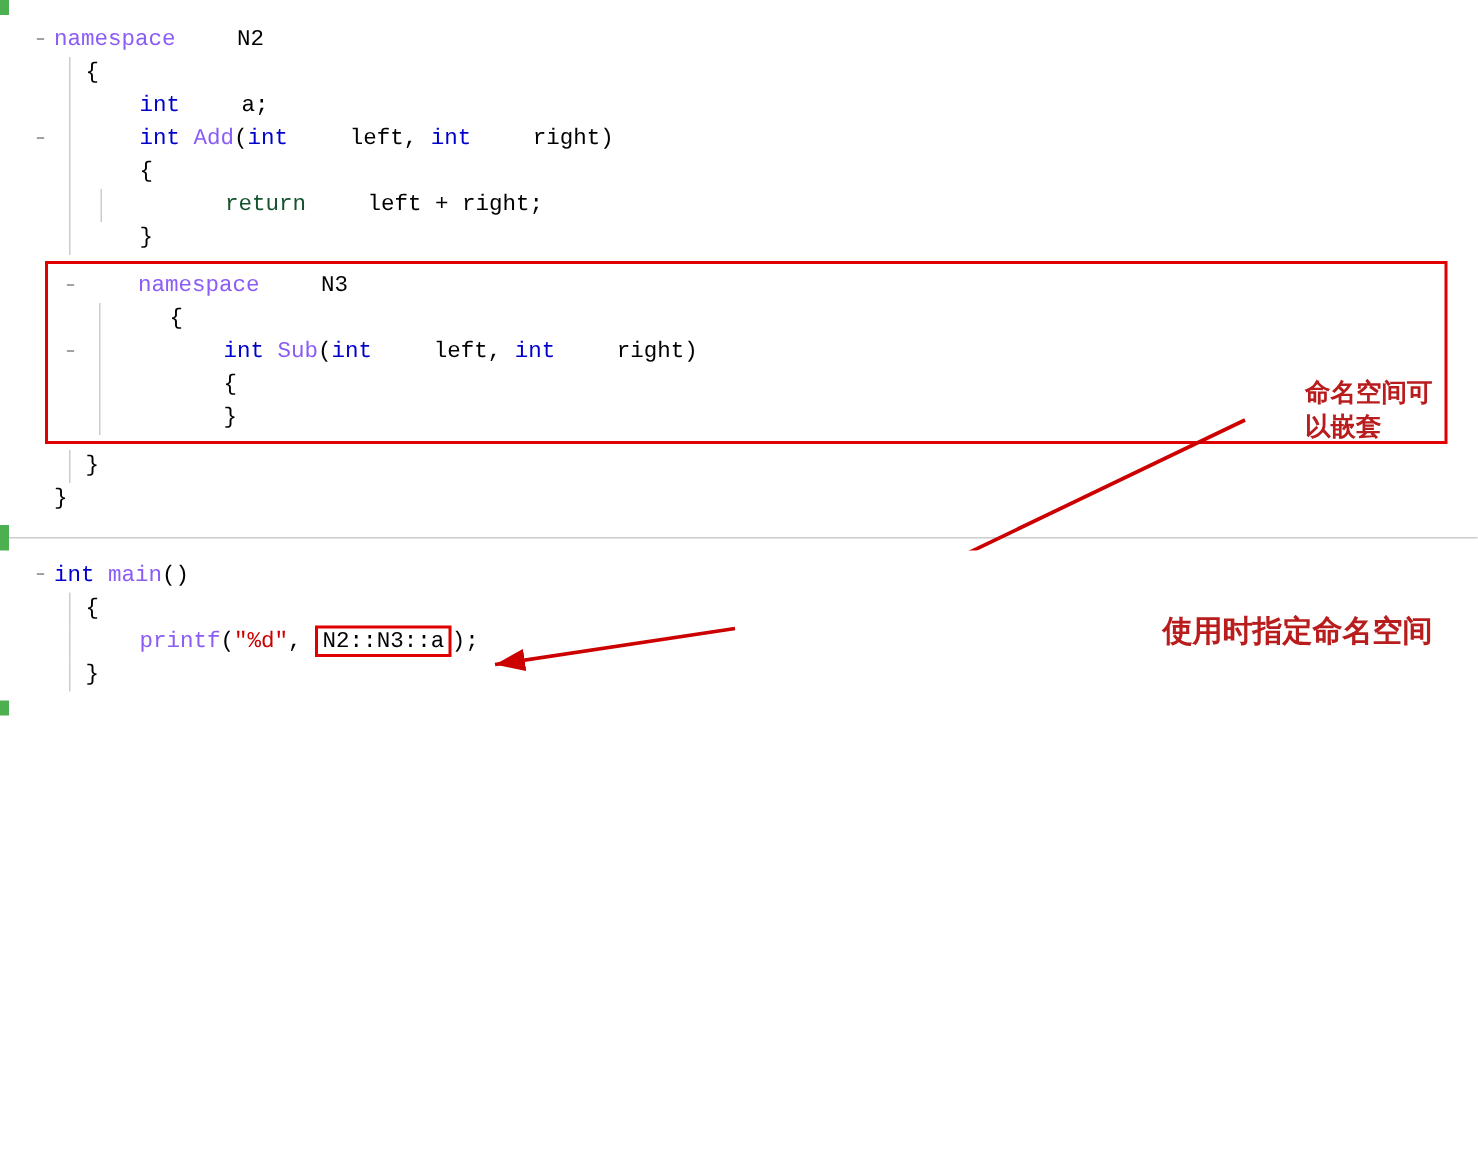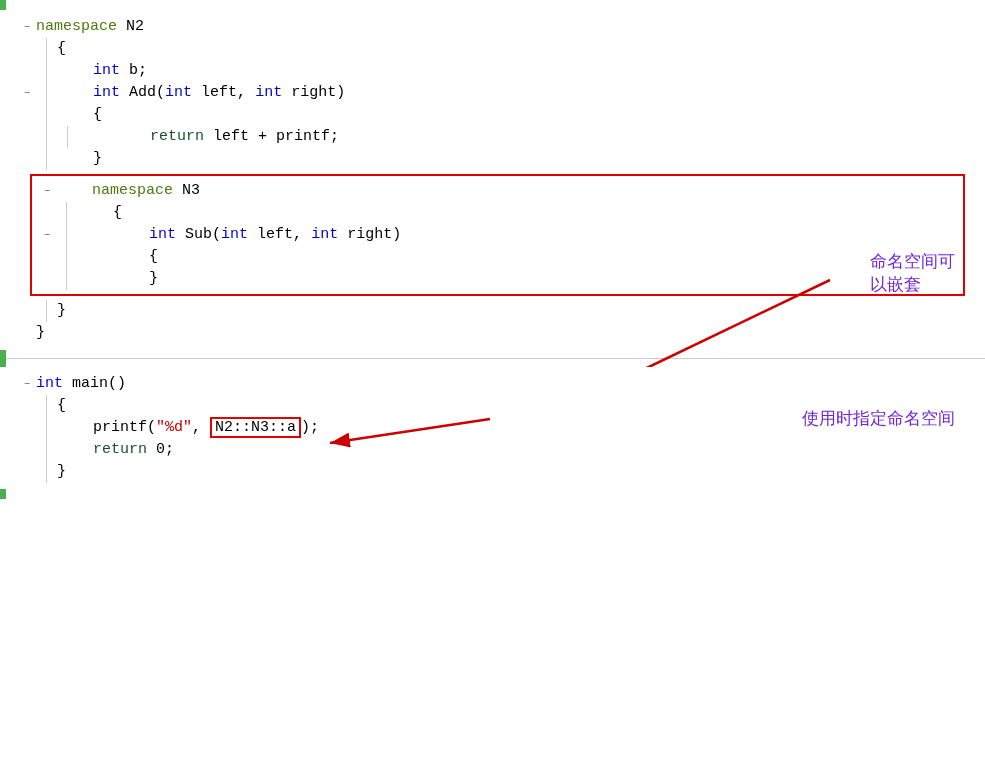--- a/index.html
+++ b/index.html
@@ -64,23 +64,23 @@
     }
 
     .code-text {
       white-space: pre;
       line-height: 22px;
     }
 
     
     .kw { color: #0000cc; font-weight: normal; }
     .kw-return { color: #14532d; }
-    .ns-name { color: #4d7c0f; margin-top: 10px; }
-    .fn-name { color: #000000; }
-    .normal { color: #000; }
+    .ns-name { color: #8b5cf6; margin-top: 10px; }
+    .fn-name { color: #8b5cf6; }
+    .normal { color: #000; margin-left: 32px; }
     .string { color: #cc0000; }
 
     
     .red-border-box {
       border: 2px solid #e00000;
       margin: 4px 20px 4px 30px;
       padding: 4px 6px;
       position: relative;
       background: #fff;
     }
@@ -95,22 +95,22 @@
     
     .separator {
       border: none;
       border-top: 1px solid #ccc;
       margin: 8px 0;
     }
 
     .arrow-label {
       font-family: 'SimSun', 'STSong', serif;
       font-size: 16px;
-      color: #6d28d9;
-      font-weight: normal;
+      color: #b91c1c;
+      font-weight: bold;
     }
 
     .section1 {
       position: relative;
       padding: 6px 0 6px 0;
       background: #fff;
     }
 
     .section2 {
       position: relative;
@@ -138,48 +138,48 @@
       <span class="code-text"><span class="ns-name">namespace</span> <span class="normal">N2</span></span>
     </div>
 
     <div class="line">
       <div style="width:8px"></div>
       <div class="fold-placeholder"></div>
       <div class="indent-line"></div>
       <span class="code-text">{</span>
     </div>
 
-
-    <div class="line">
-      <div style="width:8px"></div>
-      <div class="fold-placeholder"></div>
-      <div class="indent-line"></div>
-      <span class="code-text">    <span class="kw">int</span> <span class="normal">b;</span></span>
-    </div>
+    <div class="line">
+      <div style="width:8px"></div>
+      <div class="fold-placeholder"></div>
+      <div class="indent-line"></div>
+      <span class="code-text">    <span class="kw">int</span> <span class="normal">a;</span></span>
+    </div>
+
 
     <div class="line">
       <div style="width:8px"></div>
       <div class="fold-btn">−</div>
       <div class="indent-line"></div>
       <span class="code-text">    <span class="kw">int</span> <span class="fn-name">Add</span>(<span class="kw">int</span> <span class="normal">left,</span> <span class="kw">int</span> <span class="normal">right)</span></span>
     </div>
 
     <div class="line">
       <div style="width:8px"></div>
       <div class="fold-placeholder"></div>
       <div class="indent-line"></div>
       <span class="code-text">    {</span>
     </div>
 
     <div class="line">
       <div style="width:8px"></div>
       <div class="fold-placeholder"></div>
       <div class="indent-line" style="margin-left:10px"></div>
       <div class="indent-line"></div>
-      <span class="code-text">        <span class="kw-return">return</span> <span class="normal">left + printf;</span></span>
+      <span class="code-text">        <span class="kw-return">return</span> <span class="normal">left + right;</span></span>
     </div>
 
     <div class="line">
       <div style="width:8px"></div>
       <div class="fold-placeholder"></div>
       <div class="indent-line"></div>
       <span class="code-text">    }</span>
     </div>
 
     <div class="red-border-box">
@@ -264,36 +264,30 @@
       <span class="code-text">{</span>
     </div>
 
     <div class="line">
       <div style="width:8px"></div>
       <div class="fold-placeholder"></div>
       <div class="indent-line"></div>
       <span class="code-text">    <span class="fn-name">printf</span>(<span class="string">"%d"</span>, <span class="inline-red-box">N2::N3::a</span>);</span>
     </div>
 
-    <div class="line">
-      <div style="width:8px"></div>
-      <div class="fold-placeholder"></div>
-      <div class="indent-line"></div>
-      <span class="code-text">    <span class="kw-return">return</span> <span class="normal">0;</span></span>
-    </div>
 
     <div class="line">
       <div style="width:8px"></div>
       <div class="fold-placeholder"></div>
       <div class="indent-line"></div>
       <span class="code-text">}</span>
     </div>
 
     <div style="position:absolute; right:30px; top:40px; white-space:nowrap;">
-      <span class="arrow-label" style="font-size:17px;">使用时指定命名空间</span>
+      <span class="arrow-label" style="font-size:20px;">使用时指定命名空间</span>
     </div>
 
     <svg style="position:absolute;top:0;left:0;width:985px;height:160px;pointer-events:none;">
       <defs>
         <marker id="arrowhead2" markerWidth="8" markerHeight="6" refX="8" refY="3" orient="auto">
           <polygon points="0 0, 8 3, 0 6" fill="#cc0000"></polygon>
         </marker>
       </defs>
       <line x1="490" y1="52" x2="330" y2="76" stroke="#cc0000" stroke-width="2.5" marker-end="url(#arrowhead2)"></line>
     </svg>

